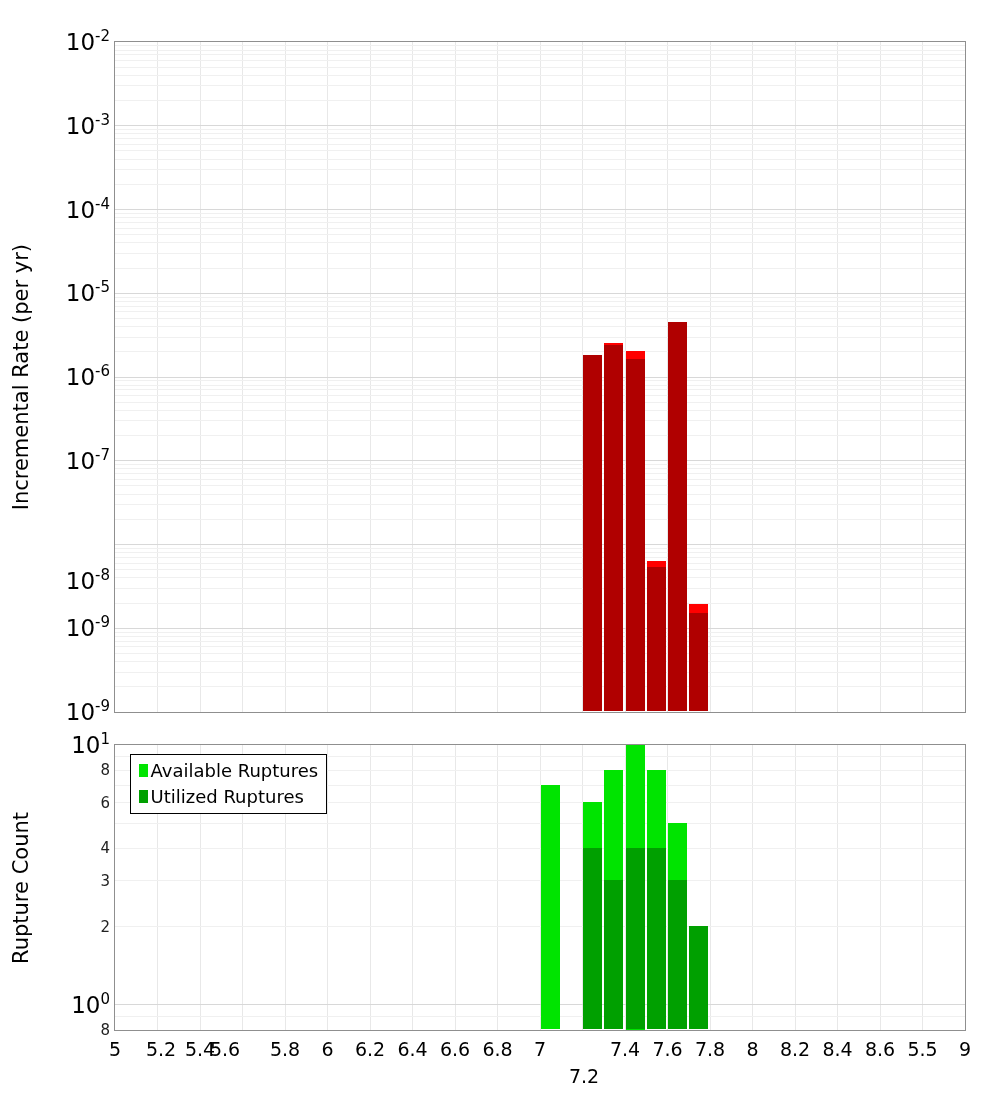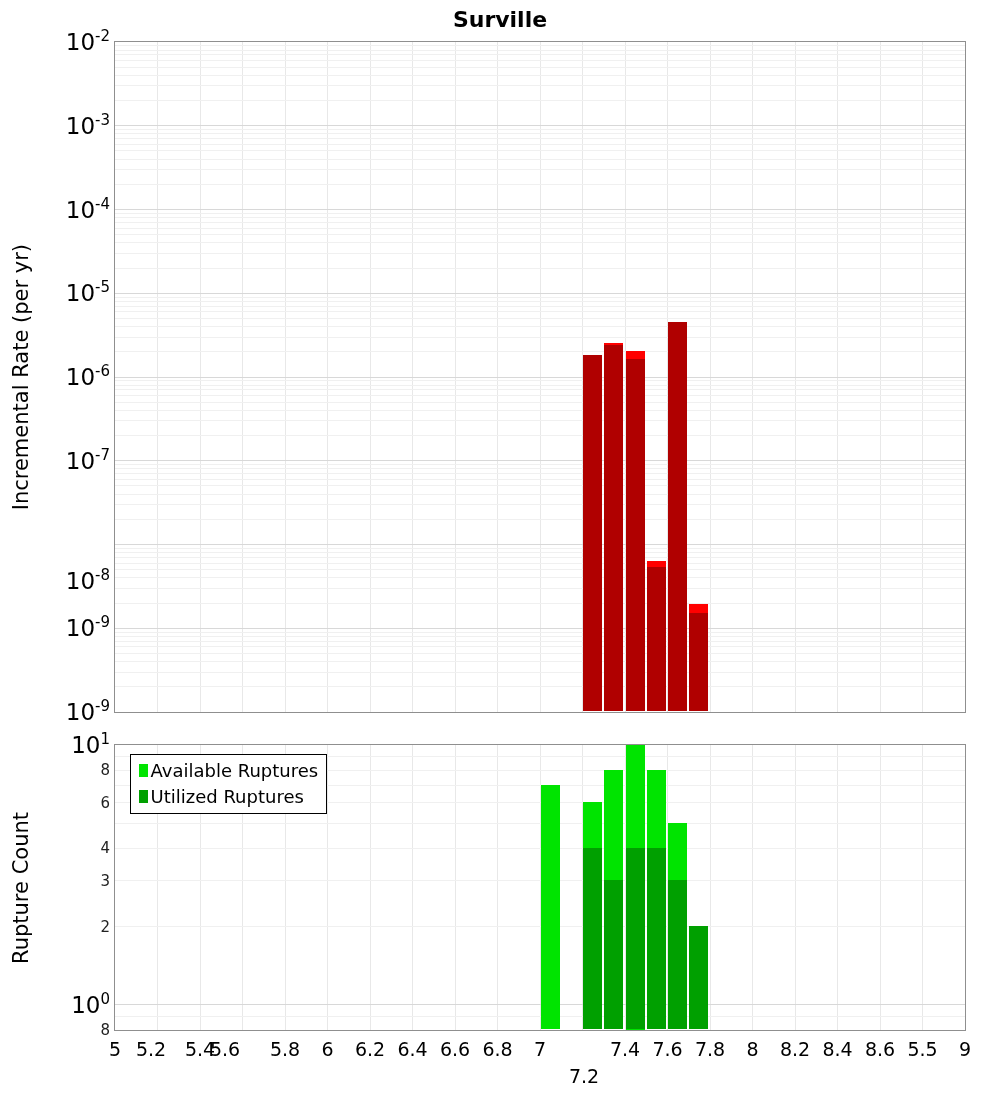--- a/index.html
+++ b/index.html
@@ -30,21 +30,20 @@
   .ylabel-wrap{position:absolute;width:34px;display:flex;align-items:center;justify-content:center;}
   #ylab-top{left:4px;top:42px;height:670px;}
   #ylab-bottom{left:4px;top:745px;height:285px;}
   .vtext{writing-mode:vertical-rl;transform:rotate(180deg);font-size:21px;white-space:nowrap;}
 </style>
 </head>
 <body>
 
 <div class="page">
 
-  <div class="title">Surville</div>
 
   <div class="ylabel-wrap" id="ylab-top">
     <span class="vtext">Incremental Rate (per yr)</span>
   </div>
   <div class="ylabel-wrap" id="ylab-bottom">
     <span class="vtext">Rupture Count</span>
   </div>
 
   <div id="yticks-top">
       <div class="ytick" style="right: 890px; top: 42px;"><span>10</span><sup>-2</sup></div>
@@ -223,21 +222,21 @@
       <div class="bar" style="left: 468.7px; width: 18.85px; top: 103.393px; height: 181.607px; background: rgb(0, 160, 0);"></div>
       <div class="bar" style="left: 489.95px; width: 18.85px; top: 135.855px; height: 149.145px; background: rgb(0, 160, 0);"></div>
       <div class="bar" style="left: 511.2px; width: 18.85px; top: 103.393px; height: 181.607px; background: rgb(0, 160, 0);"></div>
       <div class="bar" style="left: 532.45px; width: 18.85px; top: 103.393px; height: 181.607px; background: rgb(0, 160, 0);"></div>
       <div class="bar" style="left: 553.7px; width: 18.85px; top: 135.855px; height: 149.145px; background: rgb(0, 160, 0);"></div>
       <div class="bar" style="left: 574.95px; width: 18.85px; top: 181.607px; height: 103.393px; background: rgb(0, 160, 0);"></div>
     </div>
 
   <div id="xticks">
       <div class="xtick" style="left: 115px;">5</div>
-      <div class="xtick" style="left: 151px;">5.2</div>
+      <div class="xtick" style="left: 161px;">5.2</div>
       <div class="xtick" style="left: 200px;">5.4</div>
       <div class="xtick" style="left: 225px; text-align: center;">5.6</div>
       <div class="xtick" style="left: 285px;">5.8</div>
       <div class="xtick" style="left: 327.5px;">6</div>
       <div class="xtick" style="left: 370px;">6.2</div>
       <div class="xtick" style="left: 412.5px;">6.4</div>
       <div class="xtick" style="left: 455px;">6.6</div>
       <div class="xtick" style="left: 497.5px;">6.8</div>
       <div class="xtick" style="left: 540px;">7</div>
       <div class="xtick" style="left: 584px; margin-top: 27px;">7.2</div>

